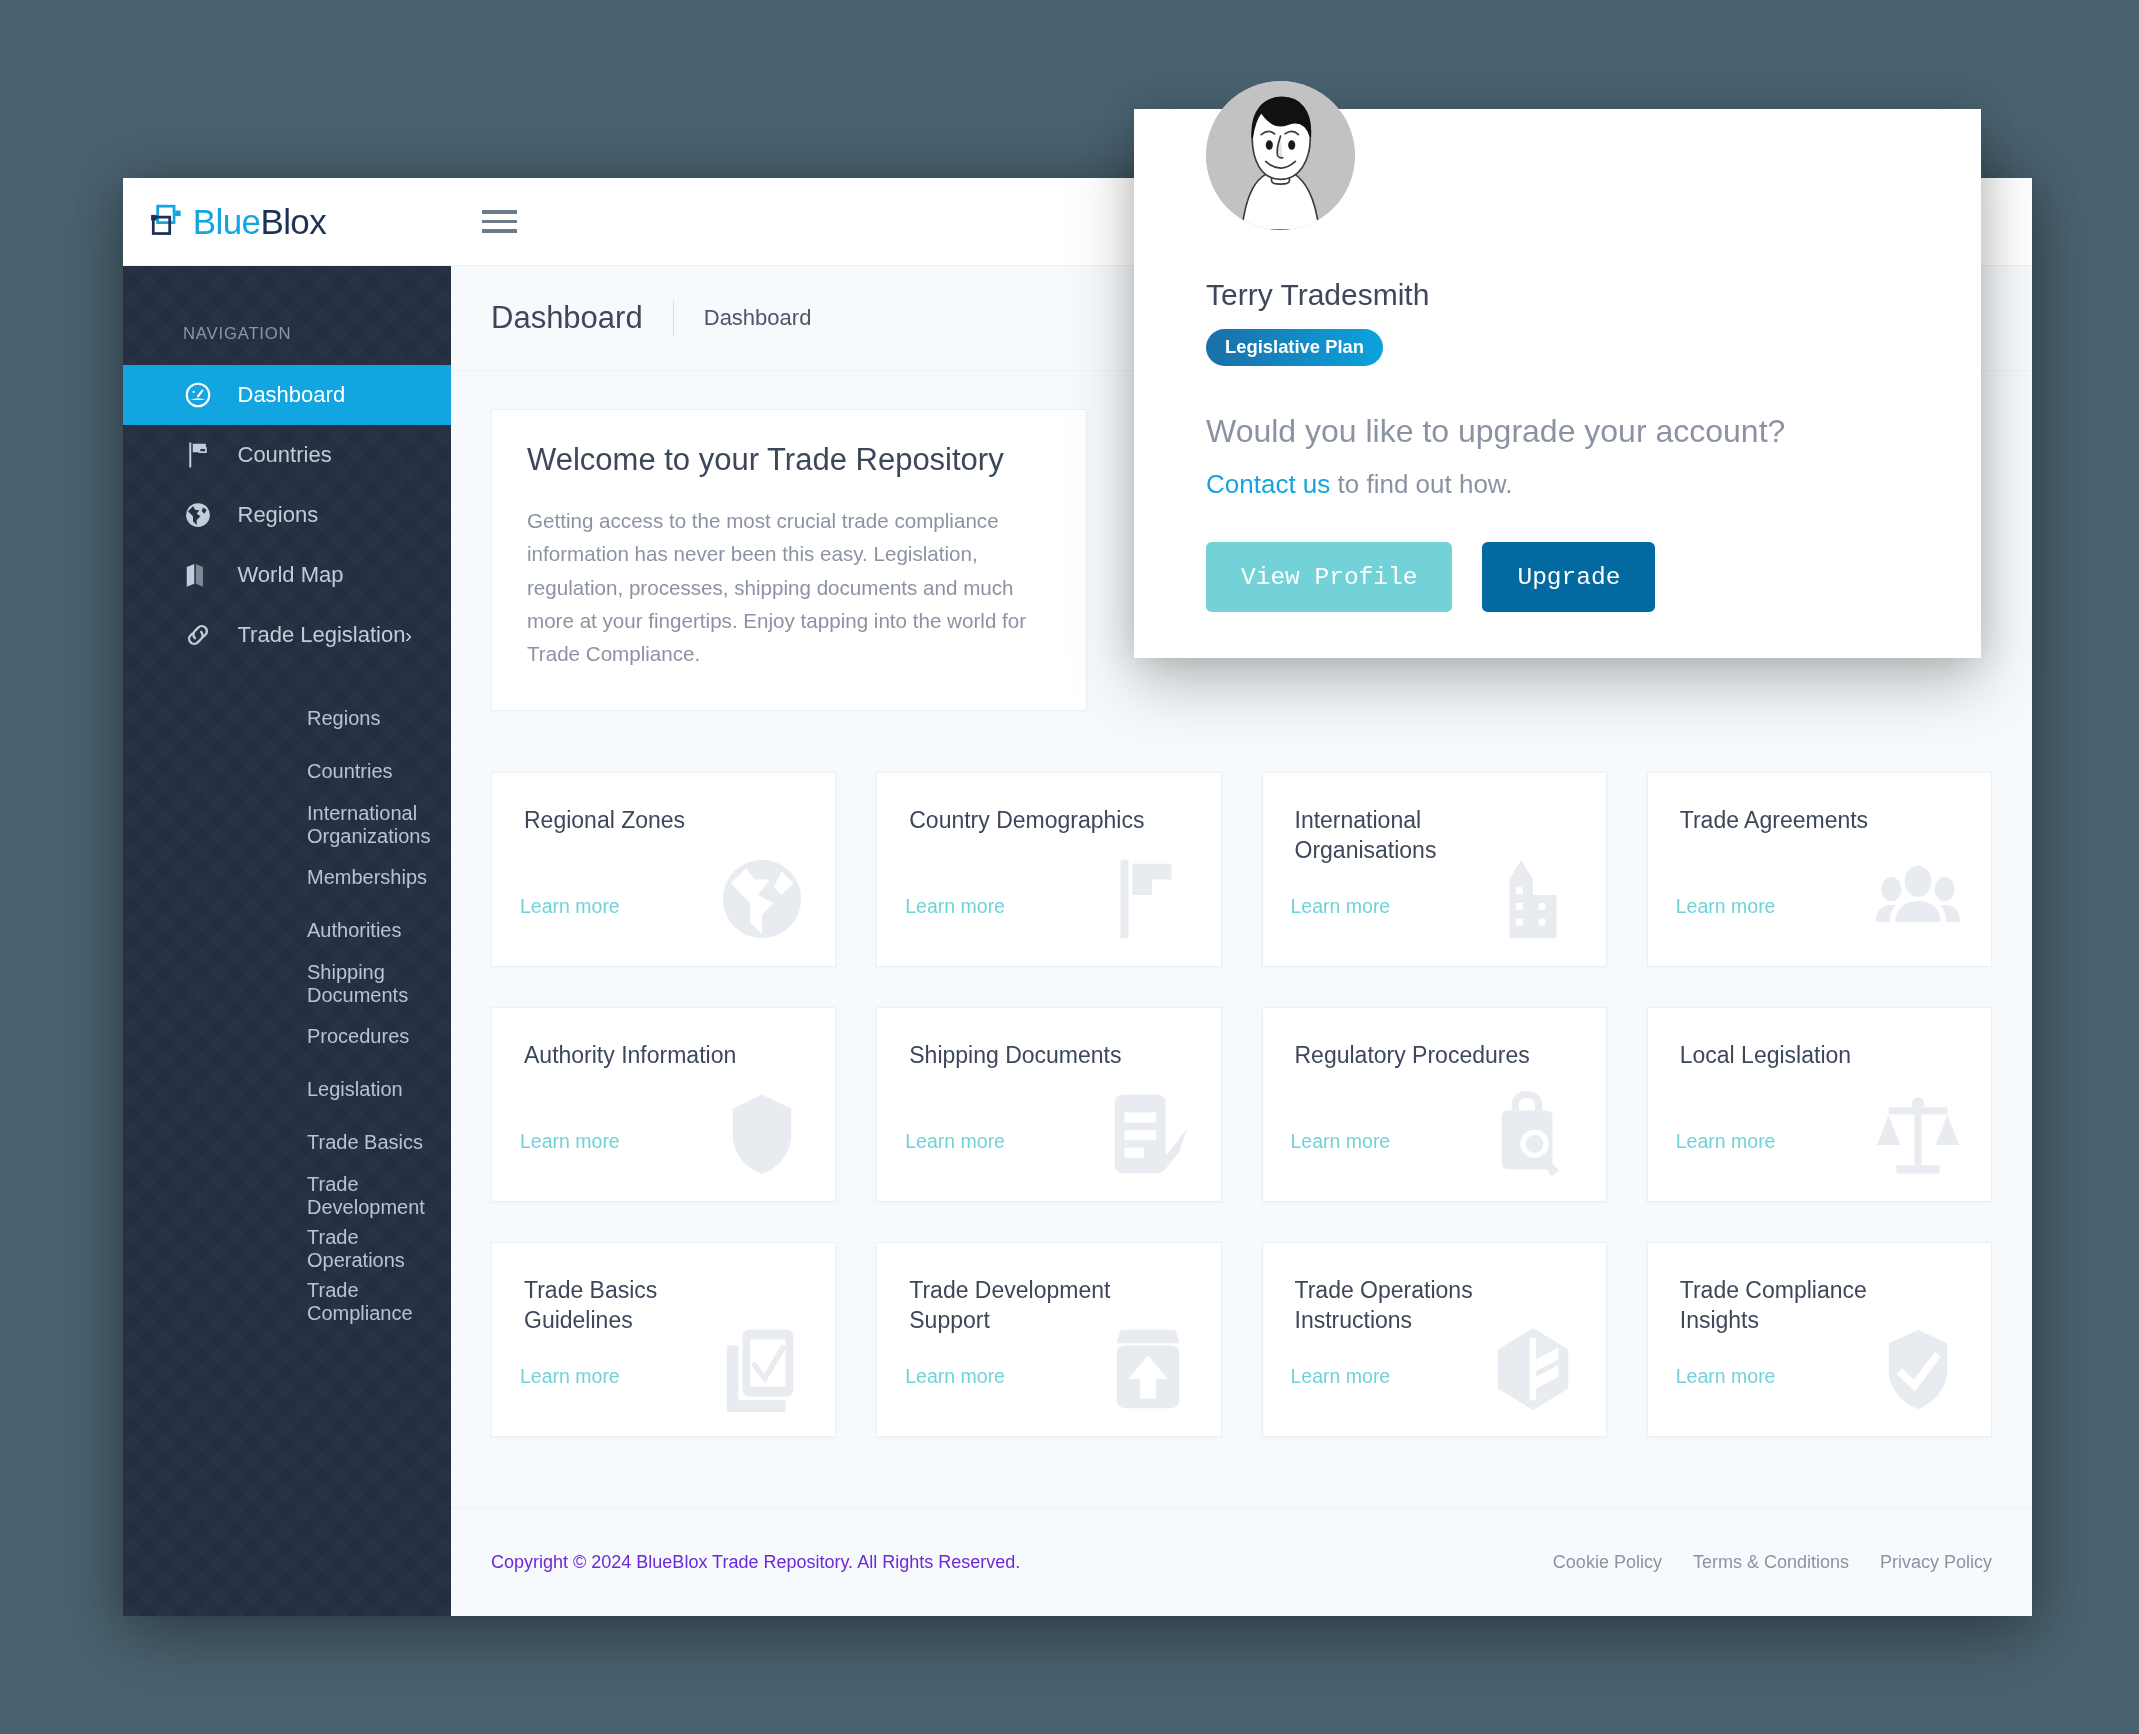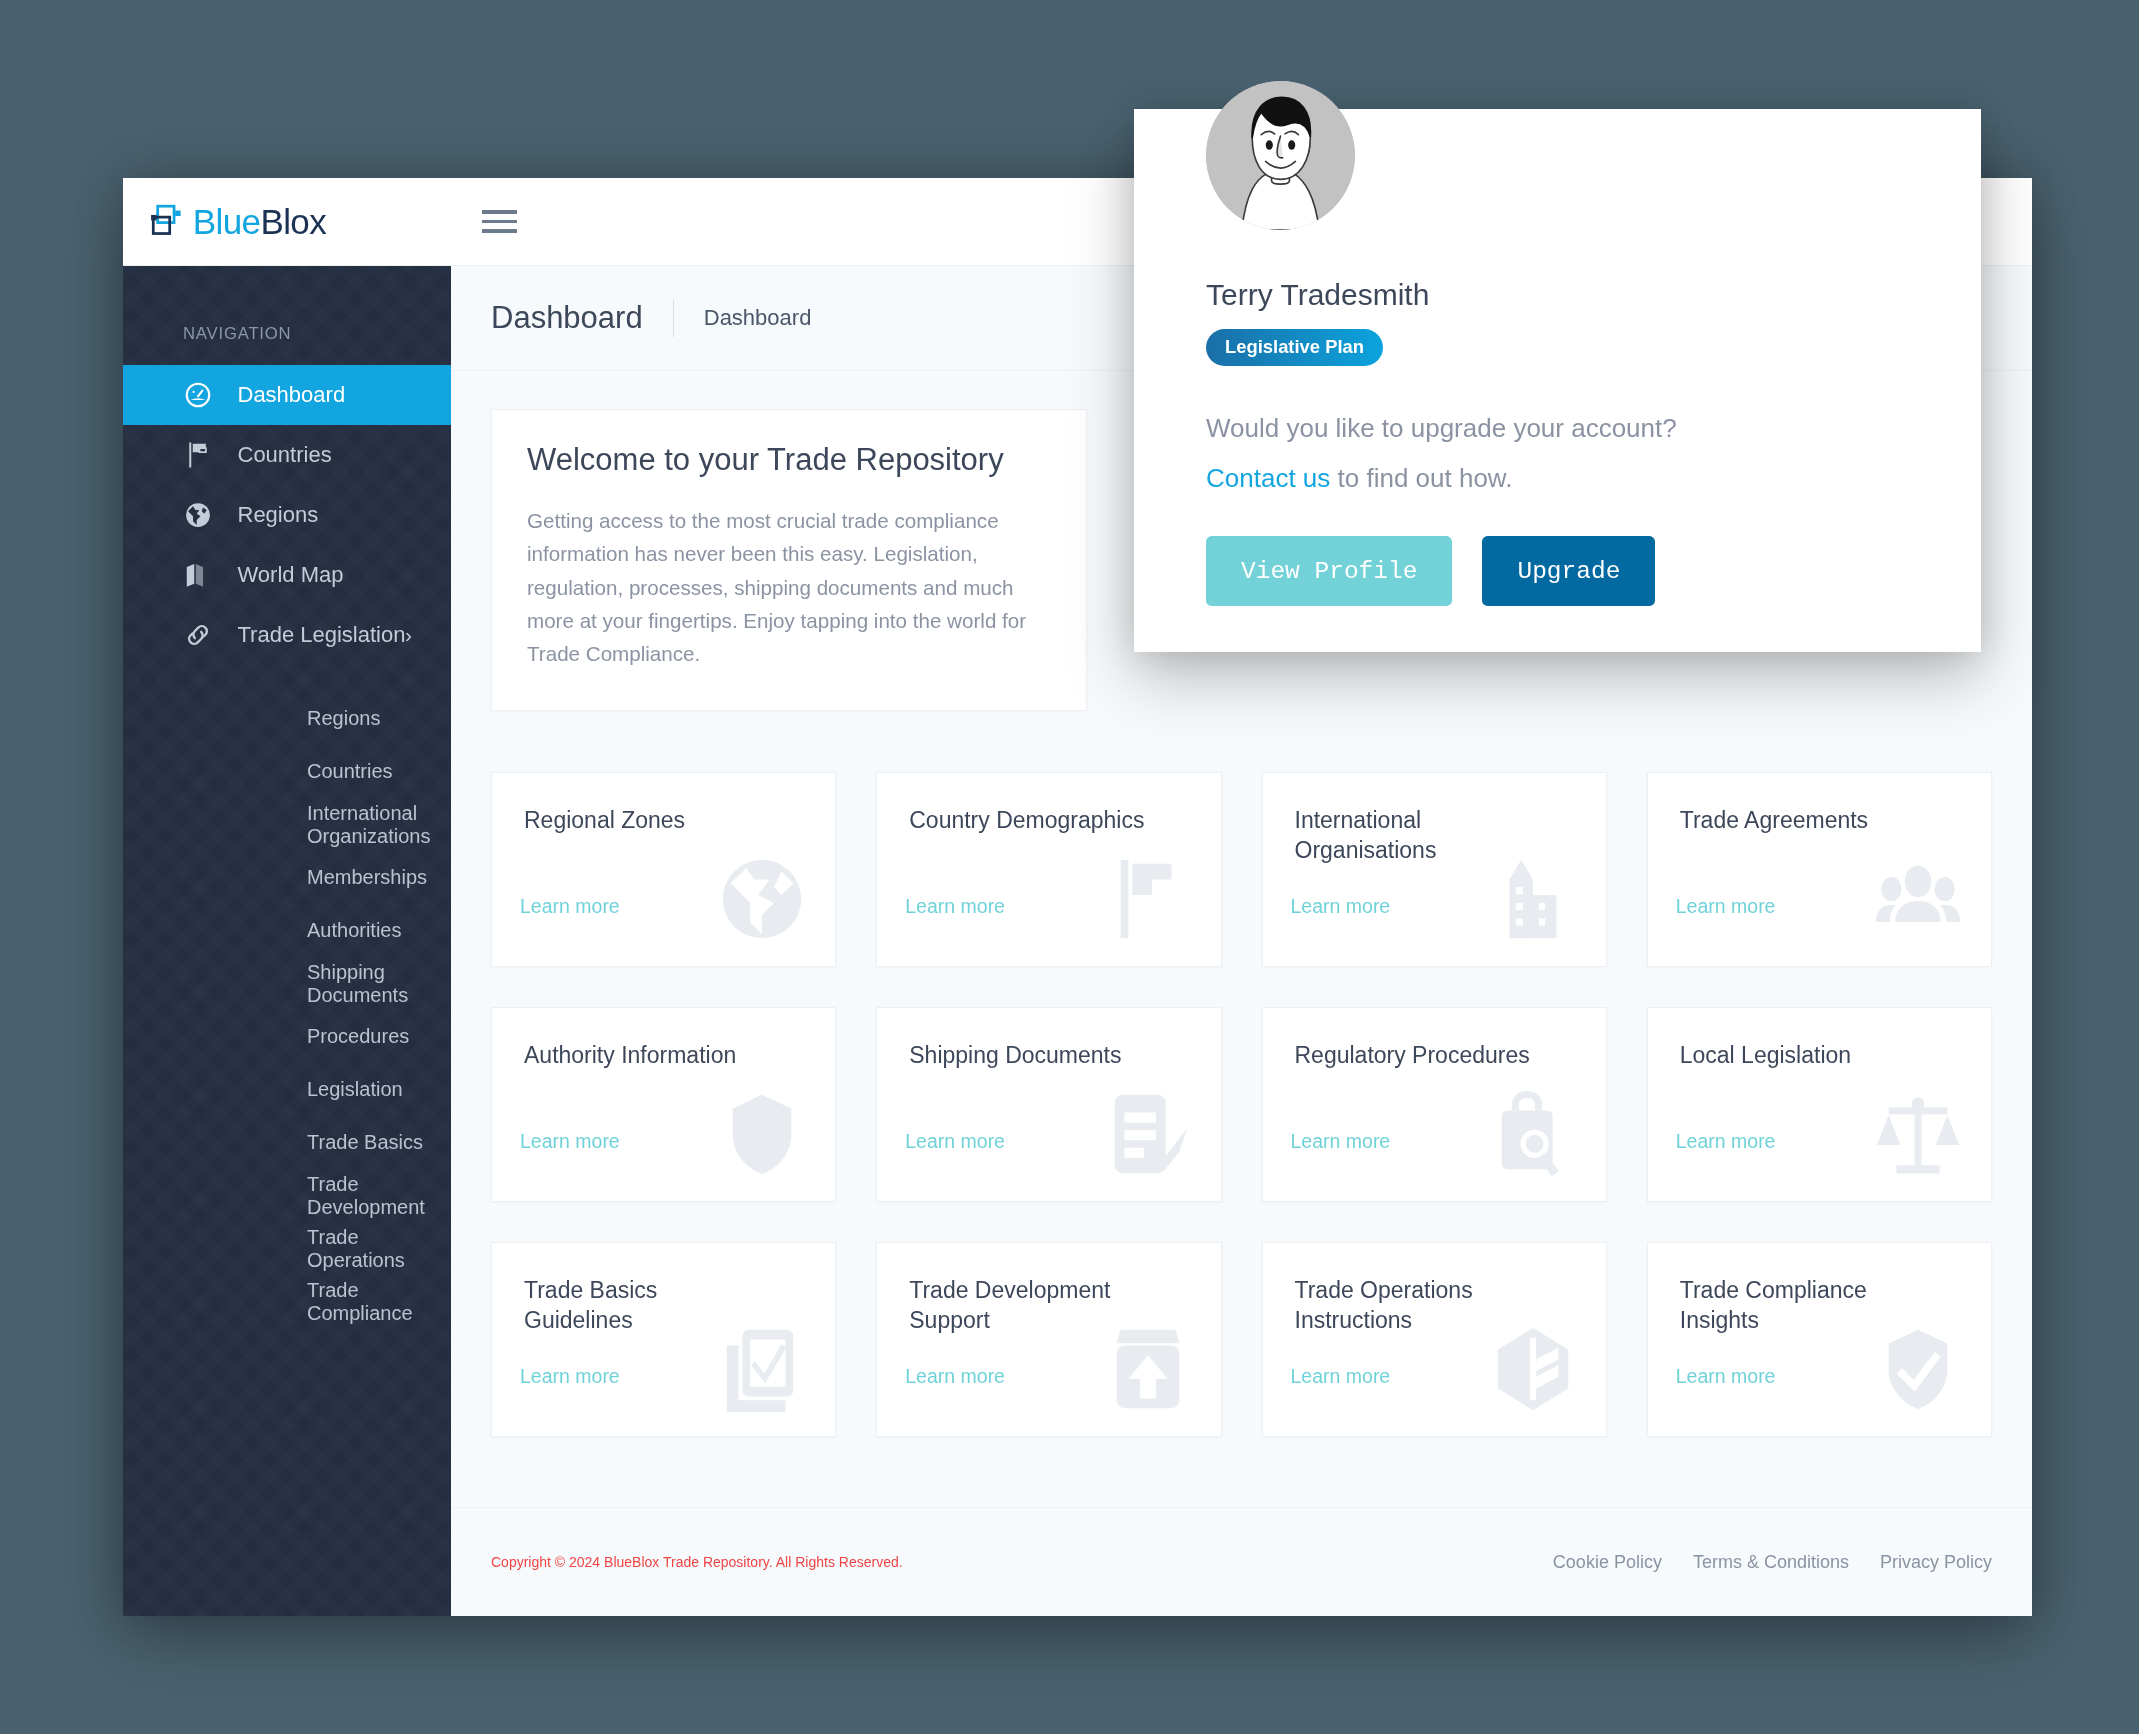--- a/index.html
+++ b/index.html
@@ -234,21 +234,21 @@
     height: 109px;
     flex: 0 0 109px;
     display: flex;
     align-items: center;
     padding: 0 40px;
     justify-content: space-between;
     border-top: 0.6px solid #eef1f6;
     background: #f7fafc;
     margin-top: 33px;
   }
-  .copyright { font-size: 14px; color: #ef4444; }
+  .copyright { font-size: 18px; color: #6d28d9; }
   .footer-links { display: flex; gap: 31px; }
   .footer-links span { font-size: 18px; color: #8b93a3; cursor: pointer; }
 
   
   .profile-popup {
     position: absolute;
     left: 1134px;
     top: 109px;
     width: 847px;
     background: #ffffff;
@@ -278,21 +278,21 @@
   .plan-badge {
     display: inline-block;
     background: linear-gradient(90deg, #1b6fa8 0%, #0ba3dd 100%);
     color: #ffffff;
     font-size: 18.4px;
     padding: 7.8px 19px;
     border-radius: 22px;
     font-weight: bold;
   }
   .popup-question {
-    font-size: 26px;
+    font-size: 32px;
     color: #8b93a3;
     margin-top: 47px;
   }
   .popup-cta {
     font-size: 26px;
     color: #8b93a3;
     margin-top: 19px;
   }
   .popup-cta .link { color: #13a5e0; cursor: pointer; }
   .popup-actions { display: flex; gap: 30px; margin-top: 42px; }

